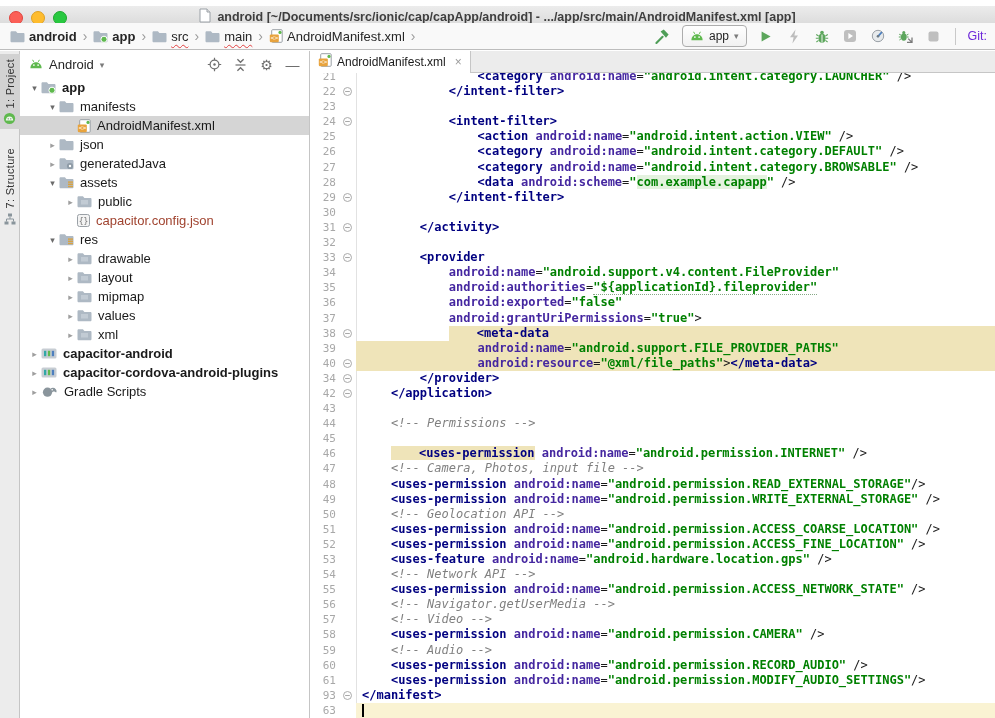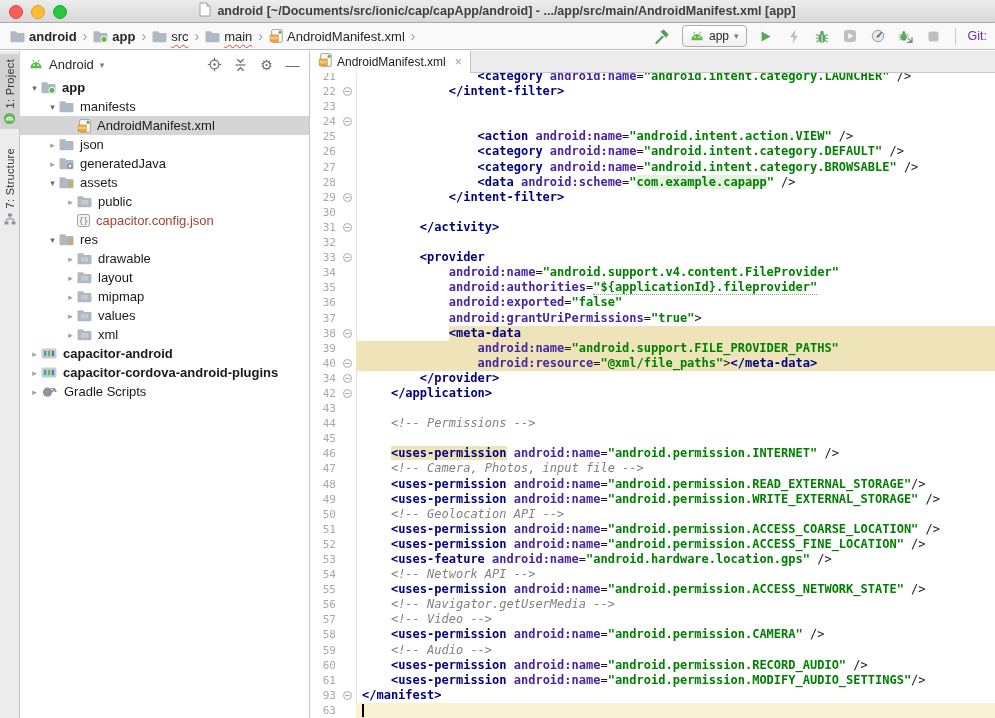--- a/index.html
+++ b/index.html
@@ -1,18 +1,18 @@
 <!DOCTYPE html>
 <html><head>
 <meta charset="utf-8">
 <style>
   html,body{margin:0;padding:0;width:995px;height:718px;overflow:hidden;background:#fff;
     font-family:"Liberation Sans",sans-serif;-webkit-font-smoothing:antialiased;}
   
-  .titlebar{position:absolute;left:0;top:0;width:995px;height:22px;
+  .titlebar{position:absolute;left:0;top:6px;width:995px;height:22px;
     background:linear-gradient(#ECECEC,#D8D8D8);border-bottom:1px solid #ABABAB;
     display:flex;align-items:center;justify-content:center;}
   .lights{position:absolute;left:9px;top:5px;display:flex;gap:8px;}
   .light{width:12px;height:12px;border-radius:50%;}
   .light.r{background:#FB5F57;border:0.5px solid #E0443E;}
   .light.y{background:#FEBC2E;border:0.5px solid #DEA123;}
   .light.g{background:#28C840;border:0.5px solid #1FA82F;}
   .wtitle{display:flex;align-items:center;gap:6px;font-size:12.5px;font-weight:bold;color:#3E3E3E;}
   
   .navbar{position:absolute;left:0;top:23px;width:995px;height:27px;background:#F9F9F9;
@@ -71,21 +71,21 @@
   .r-tanbody .seg{background:#EFE4B9;}
   .r-caret .body{background:#FAF3D3;}
   .caretbar{position:absolute;left:6px;top:1px;width:1.5px;height:13px;background:#000;}
   .tk-t{color:#000080;font-weight:bold;}
   .tk-a{color:#4527A0;font-weight:bold;}
   .tk-v{color:#008000;font-weight:bold;}
   .tk-p{color:#1A1A1A;}
   .tk-c{color:#808080;font-style:italic;}
   .tk-vg{background:#E4F2DF;}
   .tk-vu{border-bottom:1px dotted #86A886;}
-  .tk-th{background:#EFE4B9;}
+  .tk-th{background:#EFE4B9;padding-left:28px;}
 </style>
 </head>
 <body>
 
 <div class="titlebar">
   <div class="lights">
     <span class="light r"></span>
     <span class="light y"></span>
     <span class="light g"></span>
   </div>
@@ -470,21 +470,21 @@
       <span>AndroidManifest.xml</span>
       <span class="tclose">×</span>
     </div>
   </div>
   <div class="code-area">
     <div class="gutter-sep"></div>
     <div class="code-scroll" id="code">
         <div class="code-line"><span class="ln">21</span><span class="fold"></span><span class="body"><span class="ind">                </span><span class="seg"><span class="tk-t">&lt;category</span><span class="tk-p"> </span><span class="tk-a">android:name</span><span class="tk-p">=</span><span class="tk-v">"android.intent.category.LAUNCHER"</span><span class="tk-p"> /&gt;</span></span></span></div>
         <div class="code-line"><span class="ln">22</span><span class="fold"><span class="fm">−</span></span><span class="body"><span class="ind">            </span><span class="seg"><span class="tk-t">&lt;/intent-filter&gt;</span></span></span></div>
         <div class="code-line"><span class="ln">23</span><span class="fold"></span><span class="body"><span class="ind"></span><span class="seg"></span></span></div>
-        <div class="code-line"><span class="ln">24</span><span class="fold"><span class="fm">−</span></span><span class="body"><span class="ind">            </span></span></div>
+        <div class="code-line"><span class="ln">24</span><span class="fold"><span class="fm">−</span></span><span class="body"><span class="ind">            </span><span class="seg"><span class="tk-t">&lt;intent-filter&gt;</span></span></span></div>
         <div class="code-line"><span class="ln">25</span><span class="fold"></span><span class="body"><span class="ind">                </span><span class="seg"><span class="tk-t">&lt;action</span><span class="tk-p"> </span><span class="tk-a">android:name</span><span class="tk-p">=</span><span class="tk-v">"android.intent.action.VIEW"</span><span class="tk-p"> /&gt;</span></span></span></div>
         <div class="code-line"><span class="ln">26</span><span class="fold"></span><span class="body"><span class="ind">                </span><span class="seg"><span class="tk-t">&lt;category</span><span class="tk-p"> </span><span class="tk-a">android:name</span><span class="tk-p">=</span><span class="tk-v">"android.intent.category.DEFAULT"</span><span class="tk-p"> /&gt;</span></span></span></div>
         <div class="code-line"><span class="ln">27</span><span class="fold"></span><span class="body"><span class="ind">                </span><span class="seg"><span class="tk-t">&lt;category</span><span class="tk-p"> </span><span class="tk-a">android:name</span><span class="tk-p">=</span><span class="tk-v">"android.intent.category.BROWSABLE"</span><span class="tk-p"> /&gt;</span></span></span></div>
         <div class="code-line"><span class="ln">28</span><span class="fold"></span><span class="body"><span class="ind">                </span><span class="seg"><span class="tk-t">&lt;data</span><span class="tk-p"> </span><span class="tk-a">android:scheme</span><span class="tk-p">=</span><span class="tk-v">"</span><span class="tk-v tk-vg">com.example.capapp</span><span class="tk-v">"</span><span class="tk-p"> /&gt;</span></span></span></div>
         <div class="code-line"><span class="ln">29</span><span class="fold"><span class="fm">−</span></span><span class="body"><span class="ind">            </span><span class="seg"><span class="tk-t">&lt;/intent-filter&gt;</span></span></span></div>
         <div class="code-line"><span class="ln">30</span><span class="fold"></span><span class="body"><span class="ind"></span><span class="seg"></span></span></div>
         <div class="code-line"><span class="ln">31</span><span class="fold"><span class="fm">−</span></span><span class="body"><span class="ind">        </span><span class="seg"><span class="tk-t">&lt;/activity&gt;</span></span></span></div>
         <div class="code-line"><span class="ln">32</span><span class="fold"></span><span class="body"><span class="ind"></span><span class="seg"></span></span></div>
         <div class="code-line"><span class="ln">33</span><span class="fold"><span class="fm">−</span></span><span class="body"><span class="ind">        </span><span class="seg"><span class="tk-t">&lt;provider</span></span></span></div>
         <div class="code-line"><span class="ln">34</span><span class="fold"></span><span class="body"><span class="ind">            </span><span class="seg"><span class="tk-a">android:name</span><span class="tk-p">=</span><span class="tk-v">"android.support.v4.content.FileProvider"</span></span></span></div>

